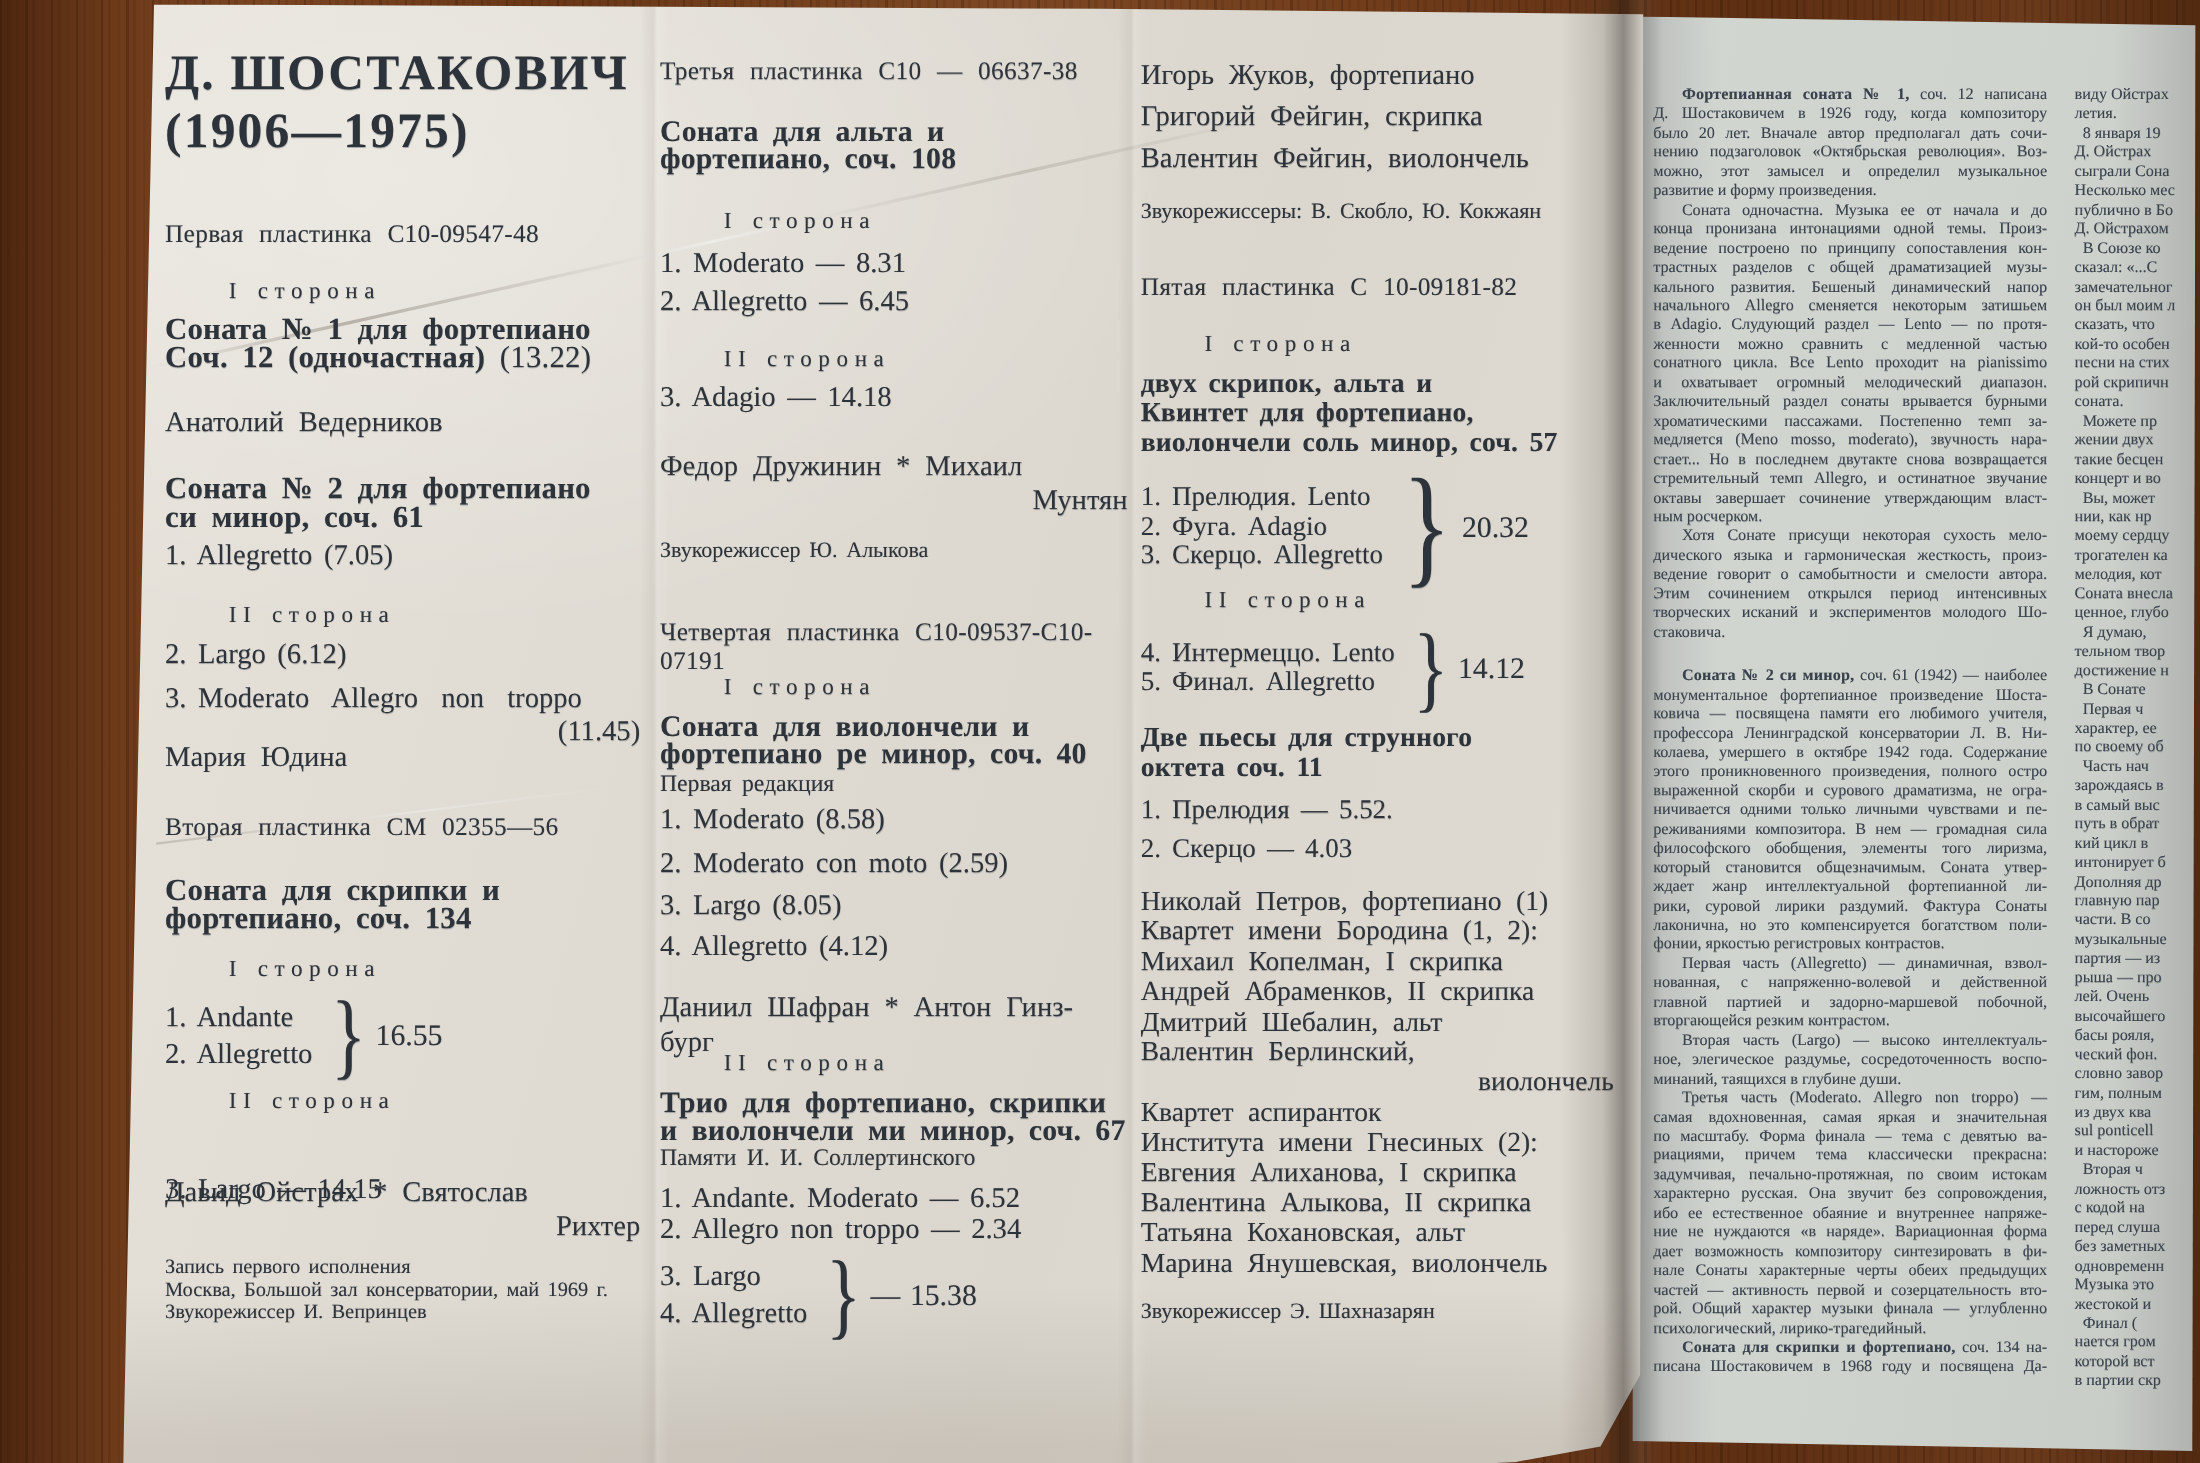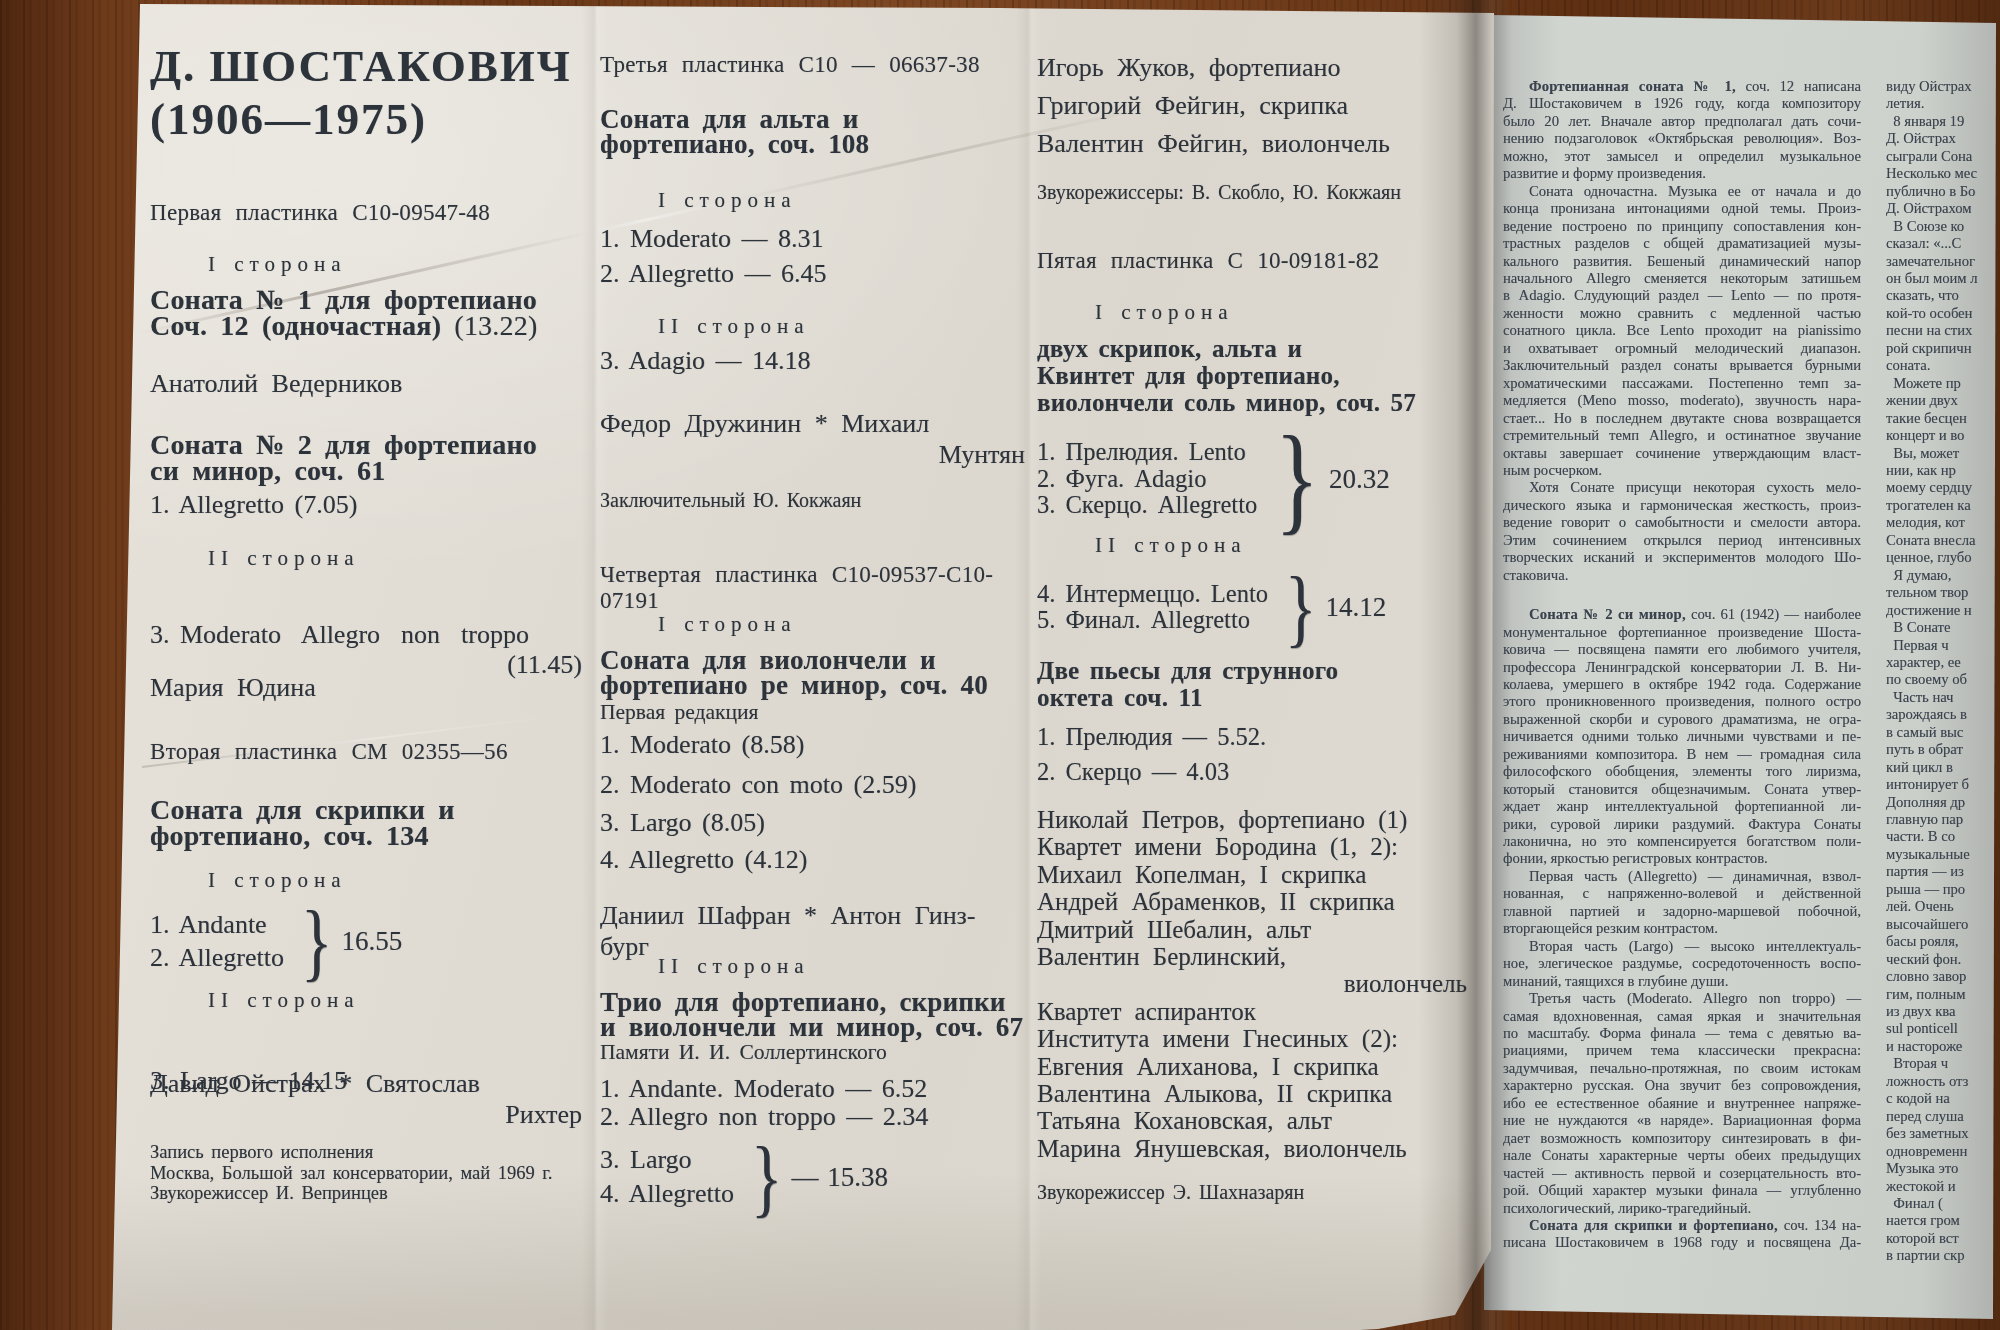--- a/index.html
+++ b/index.html
@@ -234,41 +234,42 @@
         <div>Д. ШОСТАКОВИЧ</div>
         <div>(1906—1975)</div>
       </div>
       <div class="blk plate" style="top: 200px;">Первая пластинка С10-09547-48</div>
       <div class="blk side" style="top: 252px;">I сторона</div>
       <div class="blk work" style="top: 287px;"><div><b>Соната № 1 для фортепиано</b></div><div><b>Соч. 12 (одночастная)</b><span class="rg"> (13.22)</span></div></div>
       <div class="blk perf" style="top: 368px;"><div>Анатолий Ведерников</div></div>
       <div class="blk work" style="top: 432px;"><div><b>Соната № 2 для фортепиано</b></div><div><b>си минор, соч. 61</b></div></div>
       <div class="blk track" style="top: 490px;">1. Allegretto (7.05)</div>
       <div class="blk side" style="top: 546px;">II сторона</div>
+      <div class="blk track" style="top: 580px;">2. Largo (6.12)</div>
       <div class="blk track" style="top: 620px;">3. Moderato  Allegro  non  troppo<div class="line-r">(11.45)</div></div>
       <div class="blk perf" style="top: 672px;"><div>Мария Юдина</div></div>
       <div class="blk plate" style="top: 739px;">Вторая пластинка СМ 02355—56</div>
       <div class="blk work" style="top: 797px;"><div><b>Соната для скрипки и</b></div><div><b>фортепиано, соч. 134</b></div></div>
       <div class="blk side" style="top: 868px;">I сторона</div>
       <div class="blk brace brace-row" style="top: 902px;"><div class="items"><div>1. Andante</div><div>2. Allegretto</div></div><span class="curly">}</span><span class="btime">16.55</span></div>
       <div class="blk side" style="top: 988px;">II сторона</div>
       <div class="blk track" style="top: 1022px; margin-top: 44px;">3. Largo — 14.15</div>
       <div class="blk perf" style="top: 1068px;"><div>Давид Ойстрах * Святослав</div><div class="line-r">Рихтер</div></div>
       <div class="blk small" style="top: 1142px;"><div>Запись первого исполнения</div><div>Москва, Большой зал консерватории, май 1969 г.</div><div>Звукорежиссер И. Вепринцев</div></div>
     </div>
   <div class="col c2">
       <div class="blk plate" style="top: 52px;">Третья пластинка С10 — 06637-38</div>
       <div class="blk work" style="top: 107px;"><div><b>Соната для альта и</b></div><div><b>фортепиано, соч. 108</b></div></div>
       <div class="blk side" style="top: 188px;">I сторона</div>
       <div class="blk track" style="top: 224px;">1. Moderato — 8.31</div>
       <div class="blk track" style="top: 259px;">2. Allegretto — 6.45</div>
       <div class="blk side" style="top: 314px;">II сторона</div>
       <div class="blk track" style="top: 346px;">3. Adagio — 14.18</div>
       <div class="blk perf" style="top: 408px;"><div>Федор Дружинин * Михаил</div><div class="line-r">Мунтян</div></div>
-      <div class="blk small" style="top: 490px;"><div>Заключительный Ю. Кокжаян</div></div>
+      <div class="blk small" style="top: 490px;"><div>Звукорежиссер Ю. Алыкова</div></div>
       <div class="blk plate" style="top: 562px;">Четвертая пластинка С10-09537-С10-07191</div>
       <div class="blk side" style="top: 612px;">I сторона</div>
       <div class="blk work" style="top: 648px;"><div><b>Соната для виолончели и</b></div><div><b>фортепиано ре минор, соч. 40</b></div></div>
       <div class="blk sub" style="top: 700px;">Первая редакция</div>
       <div class="blk track" style="top: 730px;">1. Moderato (8.58)</div>
       <div class="blk track" style="top: 770px;">2. Moderato con moto (2.59)</div>
       <div class="blk track" style="top: 808px;">3. Largo (8.05)</div>
       <div class="blk track" style="top: 845px;">4. Allegretto (4.12)</div>
       <div class="blk perf" style="top: 900px;"><div>Даниил Шафран * Антон Гинз-</div><div>бург</div></div>
       <div class="blk side" style="top: 954px;">II сторона</div>

